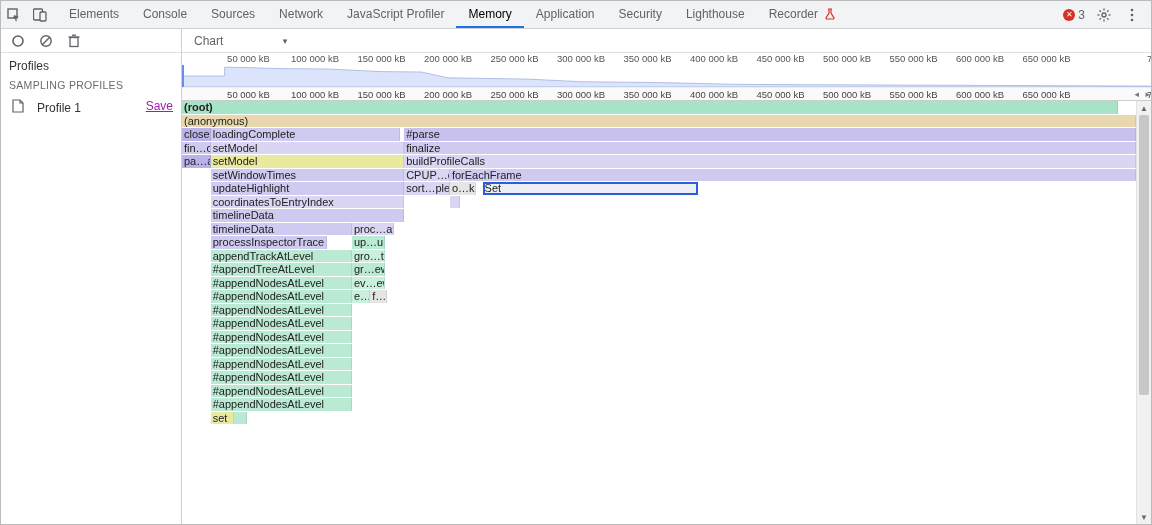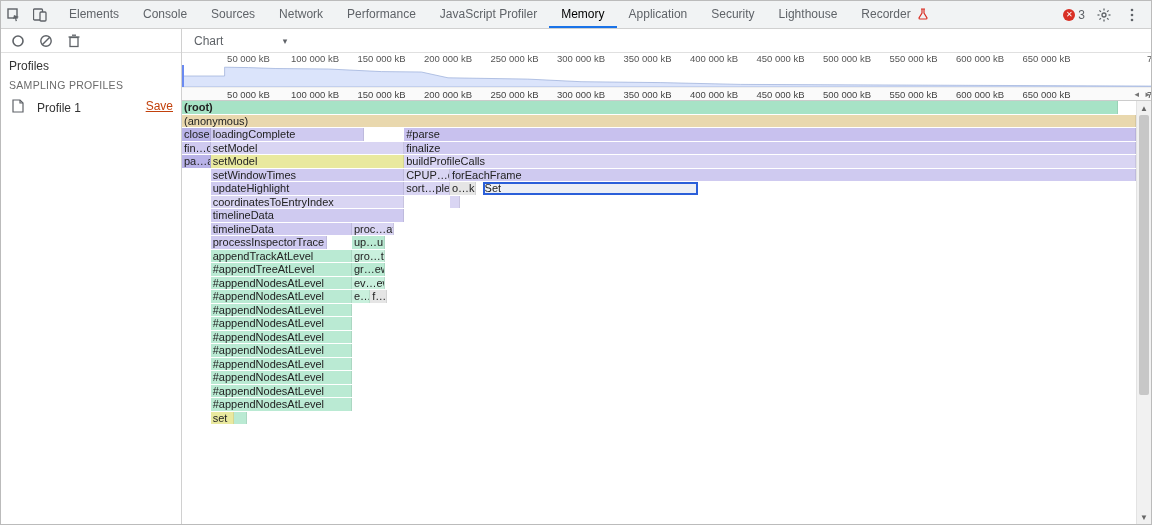--- a/index.html
+++ b/index.html
@@ -15,21 +15,21 @@
   .err-row { display:flex; align-items:center; gap:3px; color:#5f6368;}
   .err-dot { width:12px; height:12px; border-radius:50%; background:#d93025; color:#fff; font-size:8px; display:flex; align-items:center; justify-content:center;}
 
   .body { display:flex; flex:1; overflow:hidden;}
   .sidebar { width:181px; border-right:1px solid #d0d0d0; display:flex; flex-direction:column;}
   .sb-tools { height:24px; display:flex; align-items:center; gap:10px; padding:0 8px; border-bottom:1px solid #e0e0e0;}
   .sb-title { padding:6px 8px 4px; font-size:12px; color:#333;}
   .sb-section { padding:2px 8px; font-size:10.5px; color:#6b6b6b; letter-spacing:.3px;}
   .sb-item { display:flex; align-items:center; justify-content:space-between; padding:4px 8px; cursor:pointer;}
   .sb-item .lab { display:flex; align-items:flex-end; gap:10px;}
-  .sb-save { color:#c2410c; cursor:pointer; text-decoration:underline;text-align:right; }
+  .sb-save { color:#a21caf; cursor:pointer; text-decoration:underline;text-align:right; }
 
   .content { flex:1; display:flex; flex-direction:column; overflow:hidden; position:relative;}
   .toolbar2 { height:24px; display:flex; align-items:center; padding:0 8px; border-bottom:1px solid #e0e0e0;}
   .select { padding:1px 70px 1px 4px; font-size:12px; color:#5f6368; background:#fff; border:none; cursor:pointer; position:relative;}
   .select::after{ content:"▾"; font-size:9px; margin-left:6px; position:absolute; right:6px; top:3px;}
 
   .overview { height:34px; position:relative; border-bottom:1px solid #d0d0d0;}
   .ticks { position:absolute; top:0; left:0; right:0; height:12px; display:flex; font-size:9.5px; color:#555;}
   .ticks span { position:absolute; top:0; transform:translateX(-50%); white-space:nowrap;}
   .ov-area { position:absolute; top:12px; left:0; right:0; bottom:0; }
@@ -79,21 +79,20 @@
             <rect x="0.5" y="1" width="9" height="11" rx="1" fill="none" stroke="#5f6368" stroke-width="1.3"></rect>
             <rect x="7" y="4" width="6" height="9" rx="1" fill="#f1f3f4" stroke="#5f6368" stroke-width="1.3"></rect>
           </svg>
       </span>
     </div>
     <div class="tabs-row" id="tabs">
         <div class="main-tab">Elements</div>
         <div class="main-tab">Console</div>
         <div class="main-tab">Sources</div>
         <div class="main-tab">Network</div>
-        <div class="main-tab">Performance</div>
         <div class="main-tab">JavaScript Profiler</div>
         <div class="main-tab active">Memory</div>
         <div class="main-tab">Application</div>
         <div class="main-tab">Security</div>
         <div class="main-tab">Lighthouse</div>
         <div class="main-tab">Recorder<svg width="14" height="14" viewBox="0 0 14 14" style="margin-left: 5px;">
             <path d="M5 2 h4 M6 2 v4 l-3 5 a1 1 0 0 0 1 1 h6 a1 1 0 0 0 1 -1 l-3 -5 v-4" fill="none" stroke="#d93025" stroke-width="1.2"></path>
           </svg></div>
       </div>
     <div class="top-right">
@@ -219,21 +218,21 @@
       <div class="flame-wrap">
         <div class="flame" id="flame">
             <div class="lane">
               <div class="bar txt c-green" style="left: 0px; width: 936px; font-weight: bold;">(root)</div>
             </div>
             <div class="lane">
               <div class="bar txt c-tan" style="left: 0px; width: 954px;">(anonymous)</div>
             </div>
             <div class="lane">
               <div class="bar txt c-purple" style="left: 0px; width: 28.7507px;">close</div>
-              <div class="bar txt c-purple2" style="left: 28.7507px; width: 153px;">loadingComplete</div>
+              <div class="bar txt c-purple2" style="left: 28.7507px; width: 189px;">loadingComplete</div>
               <div class="bar txt c-violet" style="left: 222.164px; width: 731.836px;">#parse</div>
             </div>
             <div class="lane">
               <div class="bar txt c-purple2" style="left: 0px; width: 28.7507px;">fin…ce</div>
               <div class="bar txt c-purple3" style="left: 28.7507px; width: 193.414px;">setModel</div>
               <div class="bar txt c-purple2" style="left: 222.164px; width: 731.836px;">finalize</div>
             </div>
             <div class="lane">
               <div class="bar txt c-purple" style="left: 0px; width: 28.7507px;">pa…at</div>
               <div class="bar txt c-yellow" style="left: 28.7507px; width: 193.414px;">setModel</div>

